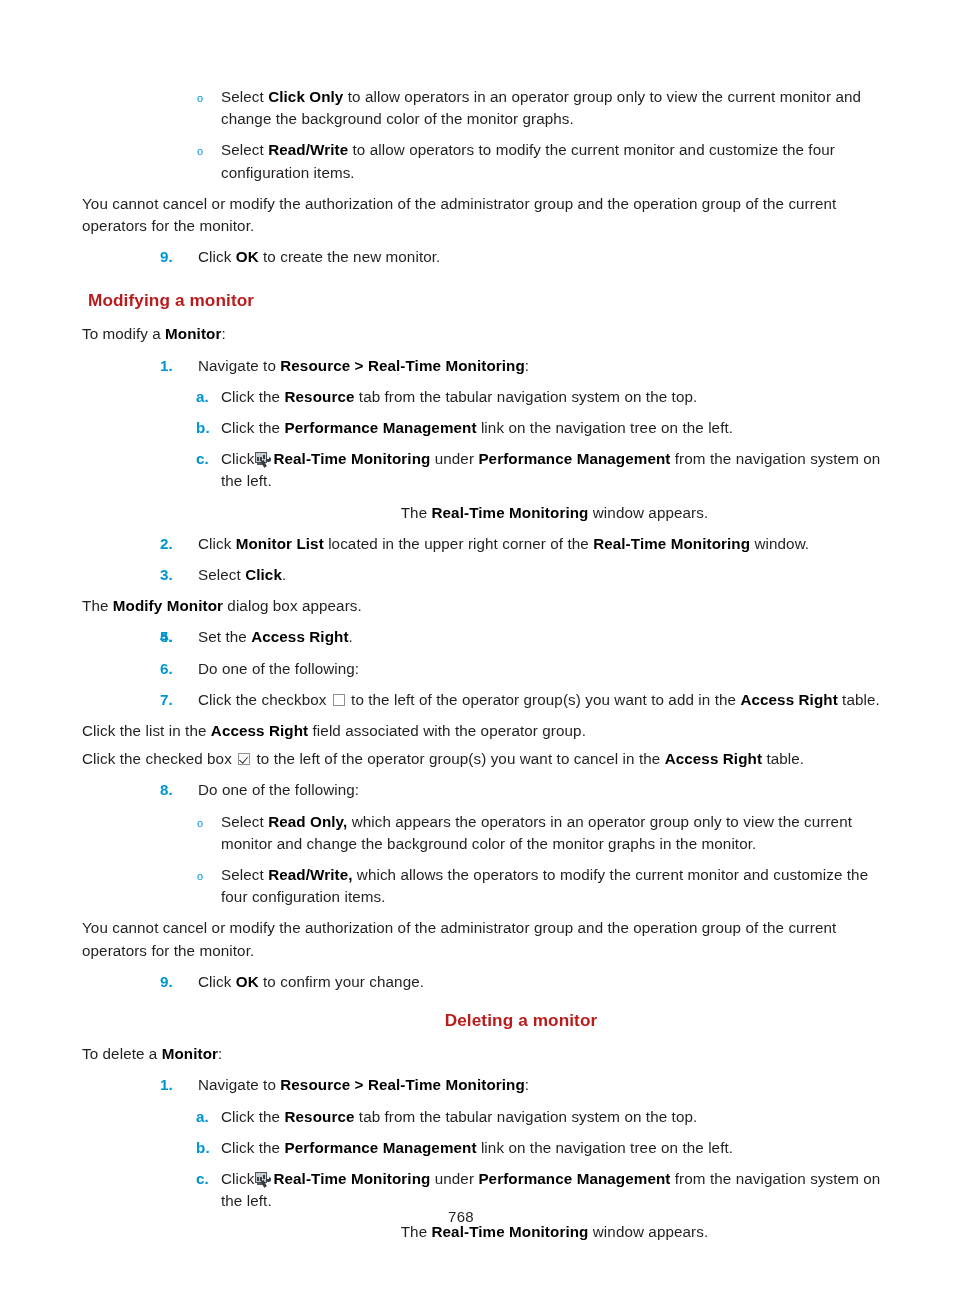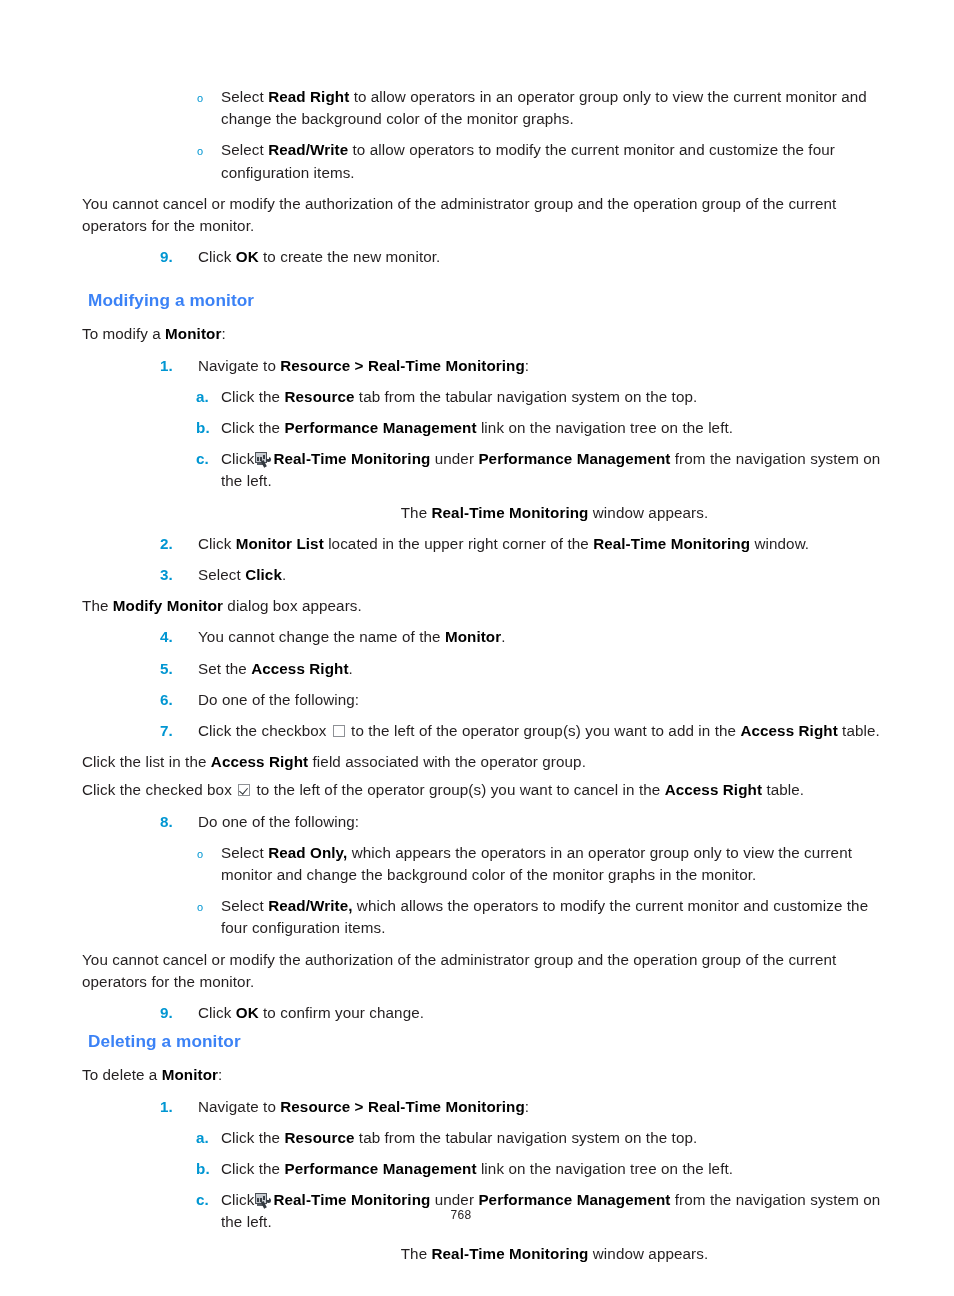--- a/index.html
+++ b/index.html
@@ -38,29 +38,29 @@
     color: #231f20;
     letter-spacing: 0.1px;
   }
   b, .b {
     font-weight: bold;
     color: #000000;
   }
 
   
   .section-heading {
-    color: #3b82f6;
+    color: #b91c1c;
     font-size: 17.2px;
     font-weight: bold;
     line-height: 22px;
     margin-left: 88px;
     letter-spacing: 0.1px;
   }
   .h-modify { margin-top: 21px; }
-  .h-delete { margin-top: 6px; }
+  .h-delete { margin-top: 16px; text-align: center; }
 
   
   .row {
     position: relative;
     display: block;
   }
   .marker {
     position: absolute;
     font-weight: bold;
     color: #0096d2;
@@ -181,34 +181,34 @@
     transform: rotate(40deg);
   }
 
   
   .page-number {
     position: absolute;
     left: 0;
     top: 1208px;
     width: 922px;
     text-align: center;
-    font-size: 12px;
+    font-size: 15px;
     color: #231f20;
     letter-spacing: 0.3px;
   }
 </style>
 </head>
 <body>
 
 <div class="page">
   <div class="content">
 
     <div class="row blk lvl-bul sp-0">
       <span class="marker circ">o</span>
-      <span><span>Select </span><span class="b">Read Right</span><span> to allow operators in an operator group only to view the current monitor and change the background color of the monitor graphs.</span></span>
+      <span><span>Select </span><span class="b">Click Only</span><span> to allow operators in an operator group only to view the current monitor and change the background color of the monitor graphs.</span></span>
     </div>
 
     <div class="row blk lvl-bul sp-md">
       <span class="marker circ">o</span>
       <span><span>Select </span><span class="b">Read/Write</span><span> to allow operators to modify the current monitor and customize the four configuration items.</span></span>
     </div>
 
     <div class="blk lvl-para sp-md">You cannot cancel or modify the authorization of the administrator group and the operation group of the current operators for the monitor.</div>
 
     <div class="row blk lvl-num sp-md">
@@ -252,21 +252,20 @@
 
     <div class="row blk lvl-num sp-md">
       <span class="marker">3.</span>
       <span><span>Select </span><span class="b">Click</span><span>.</span></span>
     </div>
 
     <div class="blk lvl-para sp-md"><span>The </span><span class="b">Modify Monitor</span><span> dialog box appears.</span></div>
 
     <div class="row blk lvl-num sp-md">
       <span class="marker">4.</span>
-      <span><span>You cannot change the name of the </span><span class="b">Monitor</span><span>.</span></span>
     </div>
 
     <div class="row blk lvl-num sp-md">
       <span class="marker">5.</span>
       <span><span>Set the </span><span class="b">Access Right</span><span>.</span></span>
     </div>
 
     <div class="row blk lvl-num sp-md">
       <span class="marker">6.</span>
       <span><span>Do one of the following:</span></span>

